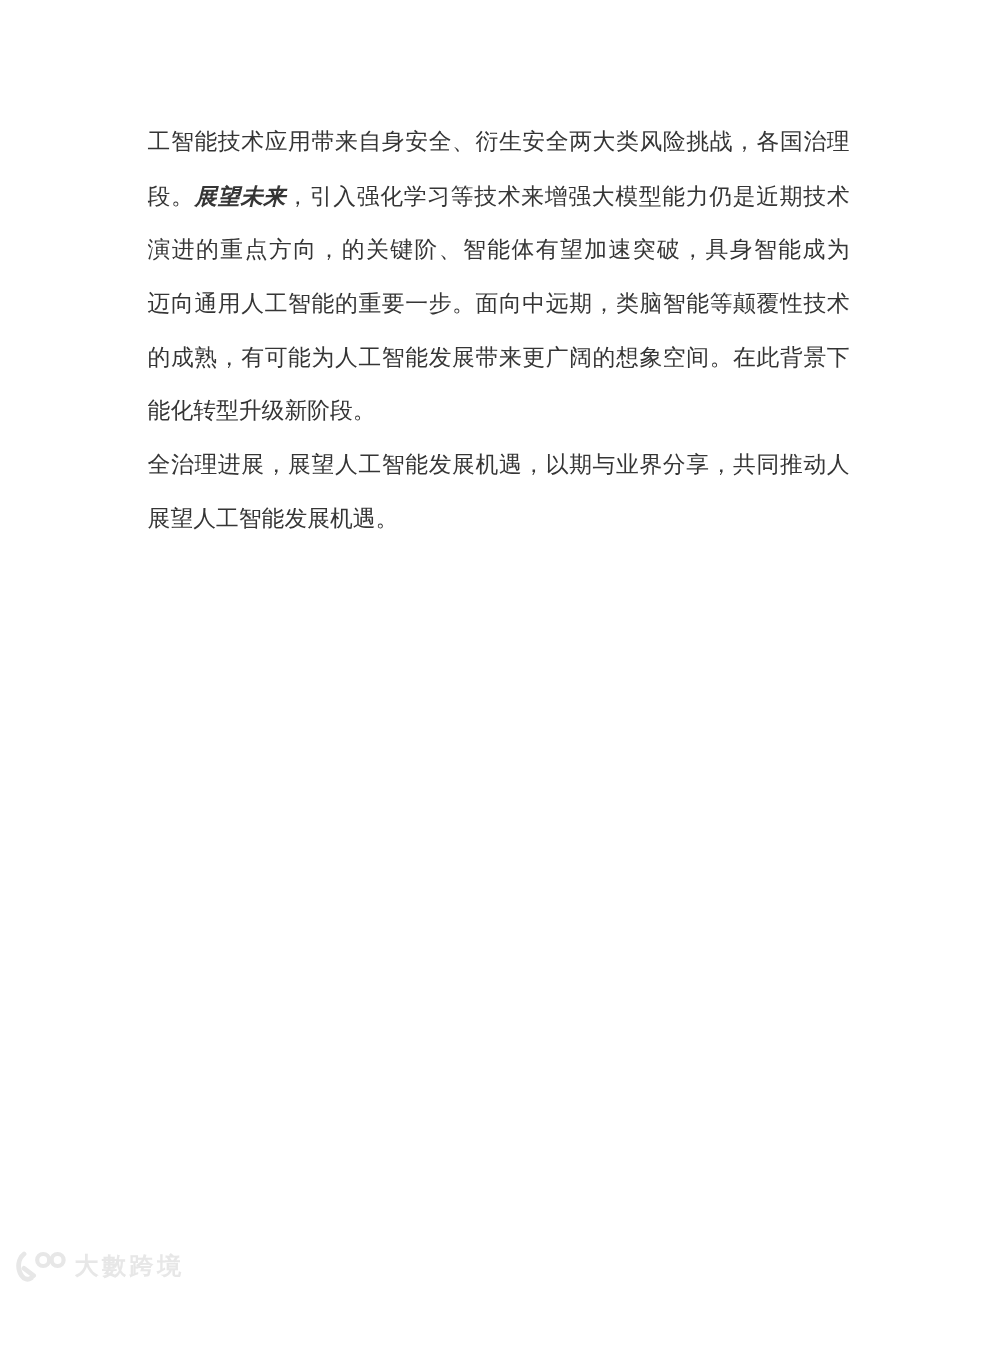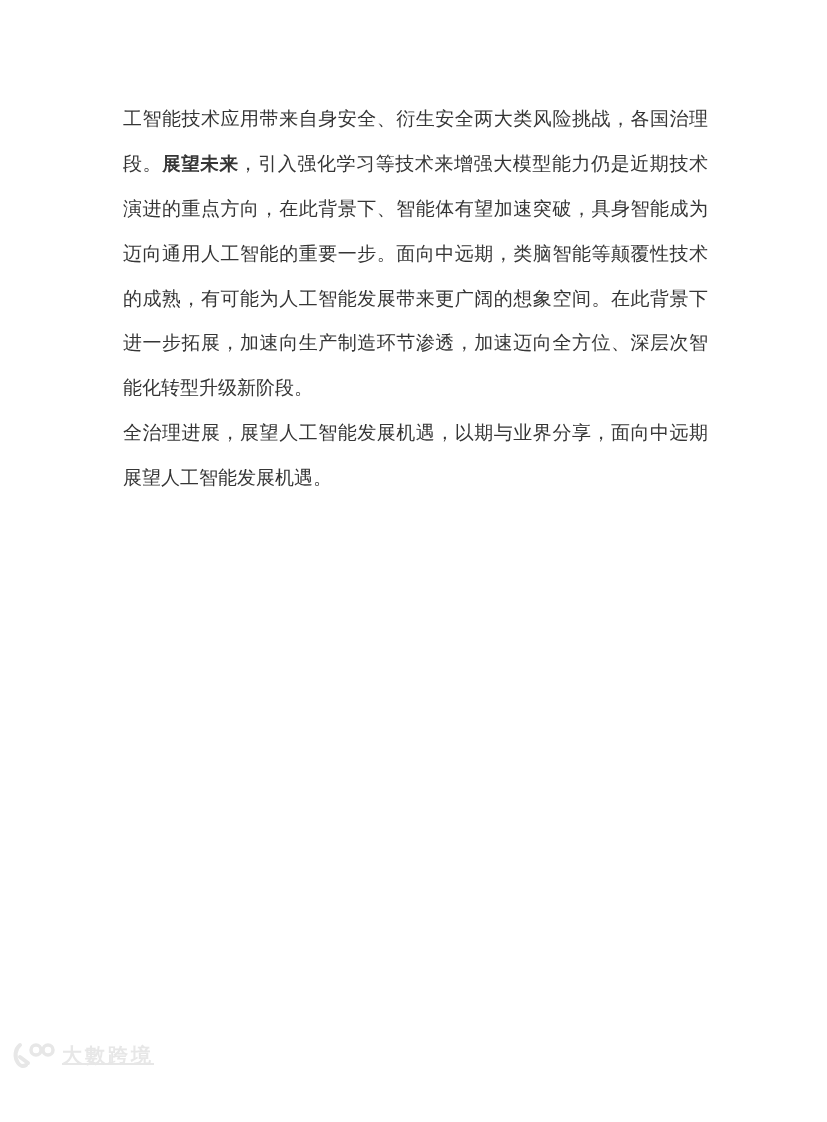--- a/index.html
+++ b/index.html
@@ -34,58 +34,57 @@
   .line.last {
     text-align: right;
     text-align-last: left;
   }
   .line.indent { text-indent: 2em; }
   .seg { color: inherit; }
   .seg.bold {
     font-weight: 700;
     font-family: "Liberation Sans", "DejaVu Sans", sans-serif;
     font-size: 18.5px;
+    font-style: italic;
   }
   .watermark {
     position: absolute;
     left: 10px;
     top: 1041px;
     display: flex;
     align-items: center;
     gap: 6px;
     color: #e7e7e7;
     user-select: none;
-    text-decoration: underline;
   }
   .watermark-logo { display: block; }
   .watermark-text {
     font-family: "Liberation Sans", "DejaVu Sans", sans-serif;
     font-size: 20px;
     font-weight: 700;
     letter-spacing: 3px;
     color: #e7e7e7;
   }
 </style>
 </head>
 <body>
 
 <div class="page">
 
   <div class="doc-body">
       <div class="paragraph">
         <div class="line"><span class="seg">工智能技术应用带来自身安全、衍生安全两大类风险挑战，各国治理</span></div>
         <div class="line"><span class="seg">段。</span><span class="seg bold">展望未来</span><span class="seg">，引入强化学习等技术来增强大模型能力仍是近期技术</span></div>
-        <div class="line"><span class="seg">演进的重点方向，在此背景下、智能体有望加速突破，具身智能成为</span></div>
+        <div class="line"><span class="seg">演进的重点方向，的关键阶、智能体有望加速突破，具身智能成为</span></div>
         <div class="line"><span class="seg">迈向通用人工智能的重要一步。面向中远期，类脑智能等颠覆性技术</span></div>
         <div class="line"><span class="seg">的成熟，有可能为人工智能发展带来更广阔的想象空间。在此背景下</span></div>
-        <div class="line"><span class="seg">进一步拓展，加速向生产制造环节渗透，加速迈向全方位、深层次智</span></div>
         <div class="line last"><span class="seg">能化转型升级新阶段。</span></div>
       </div>
       <div class="paragraph">
-        <div class="line"><span class="seg">全治理进展，展望人工智能发展机遇，以期与业界分享，面向中远期</span></div>
+        <div class="line"><span class="seg">全治理进展，展望人工智能发展机遇，以期与业界分享，共同推动人</span></div>
         <div class="line last"><span class="seg">展望人工智能发展机遇。</span></div>
       </div>
     </div>
 
   <div class="watermark">
     <svg class="watermark-logo" width="46" height="28" viewBox="0 0 46 28" fill="none" xmlns="http://www.w3.org/2000/svg">
       <path d="M10 4 C5 8, 4 16, 8 22 C10 25, 13 26, 16 24" stroke="#e7e7e7" stroke-width="4" stroke-linecap="round" fill="none"></path>
       <path d="M10 16 L18 22" stroke="#e7e7e7" stroke-width="4" stroke-linecap="round" fill="none"></path>
       <circle cx="26" cy="9" r="5" stroke="#e7e7e7" stroke-width="3.5" fill="none"></circle>
       <circle cx="38" cy="9" r="5" stroke="#e7e7e7" stroke-width="3.5" fill="none"></circle>

